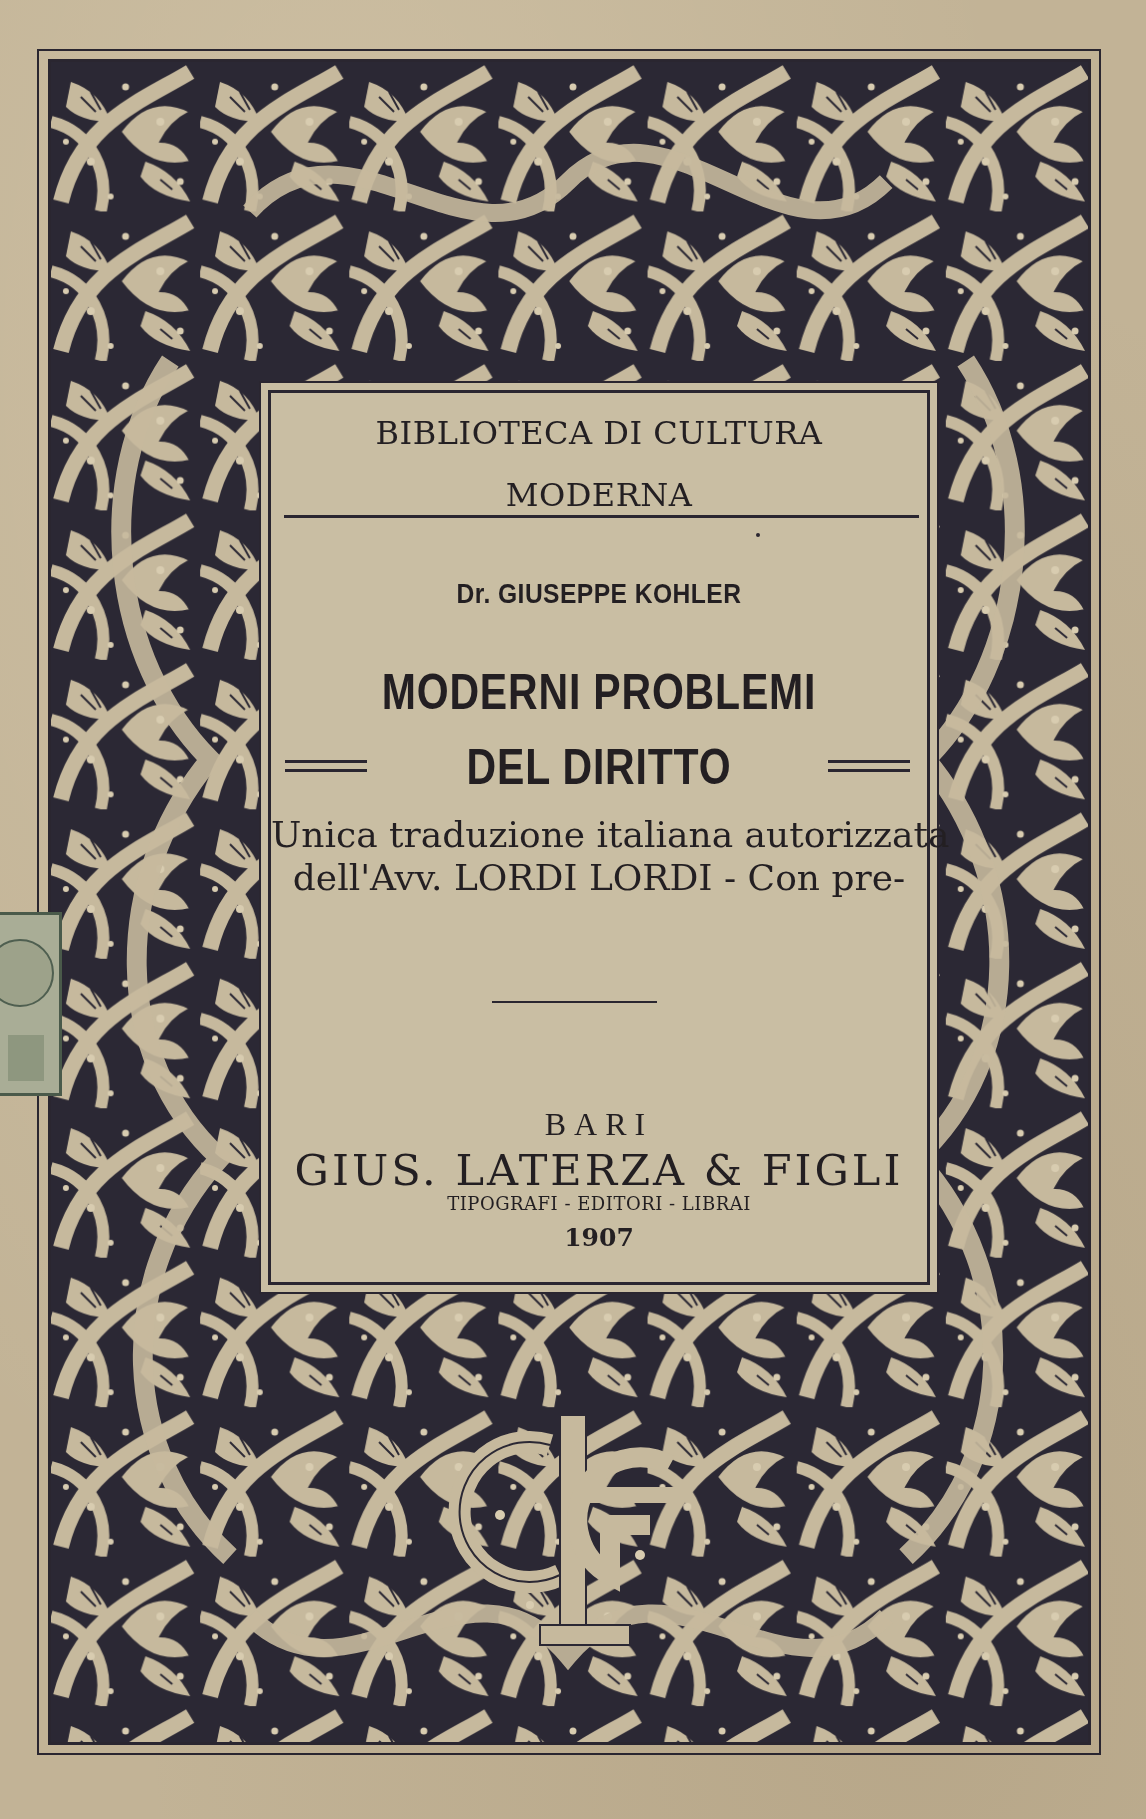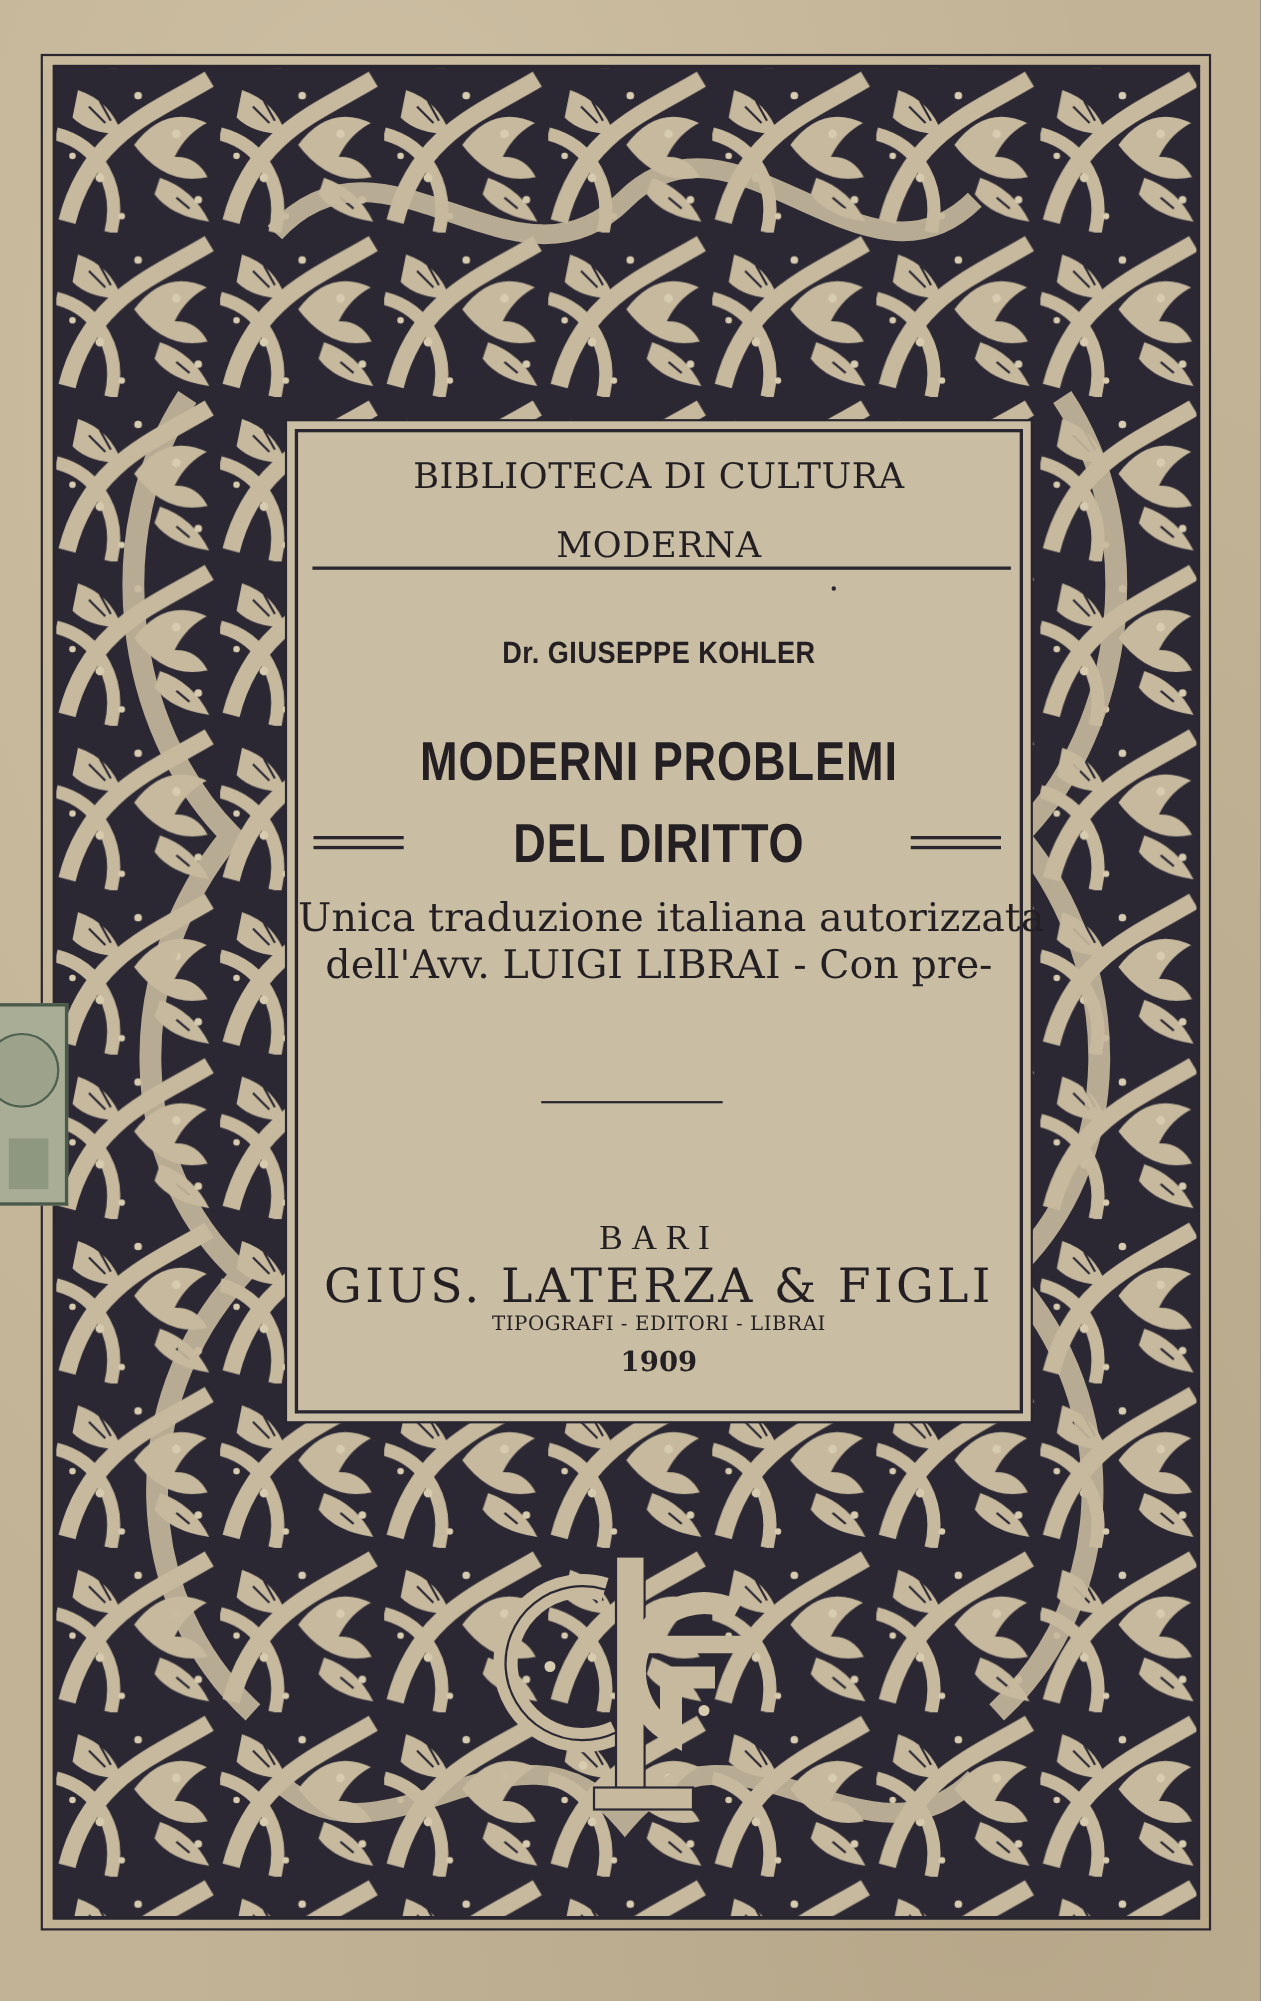--- a/index.html
+++ b/index.html
@@ -85,28 +85,28 @@
     <div class="txt author">Dr. GIUSEPPE KOHLER</div>
 
     <div class="txt title1">MODERNI  PROBLEMI</div>
     <div class="title2-wrap">
       <div class="dbl left"></div>
       <div class="txt title2">DEL DIRITTO</div>
       <div class="dbl right"></div>
     </div>
 
     <div class="txt sub sub1">Unica traduzione italiana autorizzata</div>
-    <div class="txt sub sub2">dell'Avv. LUIGI LIBRAI - Con pre-</div>
+    <div class="txt sub sub2">dell'Avv. LORDI LORDI - Con pre-</div>
 
     <div class="short-rule"></div>
 
     <div class="txt bari">BARI</div>
     <div class="txt publisher">GIUS. LATERZA &amp; FIGLI</div>
     <div class="txt trades">TIPOGRAFI - EDITORI - LIBRAI</div>
-    <div class="txt year">1909</div>
+    <div class="txt year">1907</div>
   </div>
 
   <svg class="monogram" viewBox="0 0 270 300">
     <path d="M110 60 A 70 70 0 1 0 120 190" stroke="#c6b99d" stroke-width="22" fill="none"></path>
     <path d="M110 60 A 70 70 0 1 0 120 190" stroke="#2b2834" stroke-width="2" fill="none"></path>
     <rect x="120" y="30" width="26" height="220" fill="#c6b99d" stroke="#2b2834" stroke-width="2"></rect>
     <rect x="100" y="240" width="90" height="20" fill="#c6b99d" stroke="#2b2834" stroke-width="2"></rect>
     <path d="M230 80 A 60 60 0 1 0 170 190 L 170 140 L 210 140" stroke="#c6b99d" stroke-width="20" fill="none"></path>
     <path d="M150 110 L 240 110" stroke="#c6b99d" stroke-width="16"></path>
     <circle cx="60" cy="130" r="5" fill="#d8ccb0"></circle>

